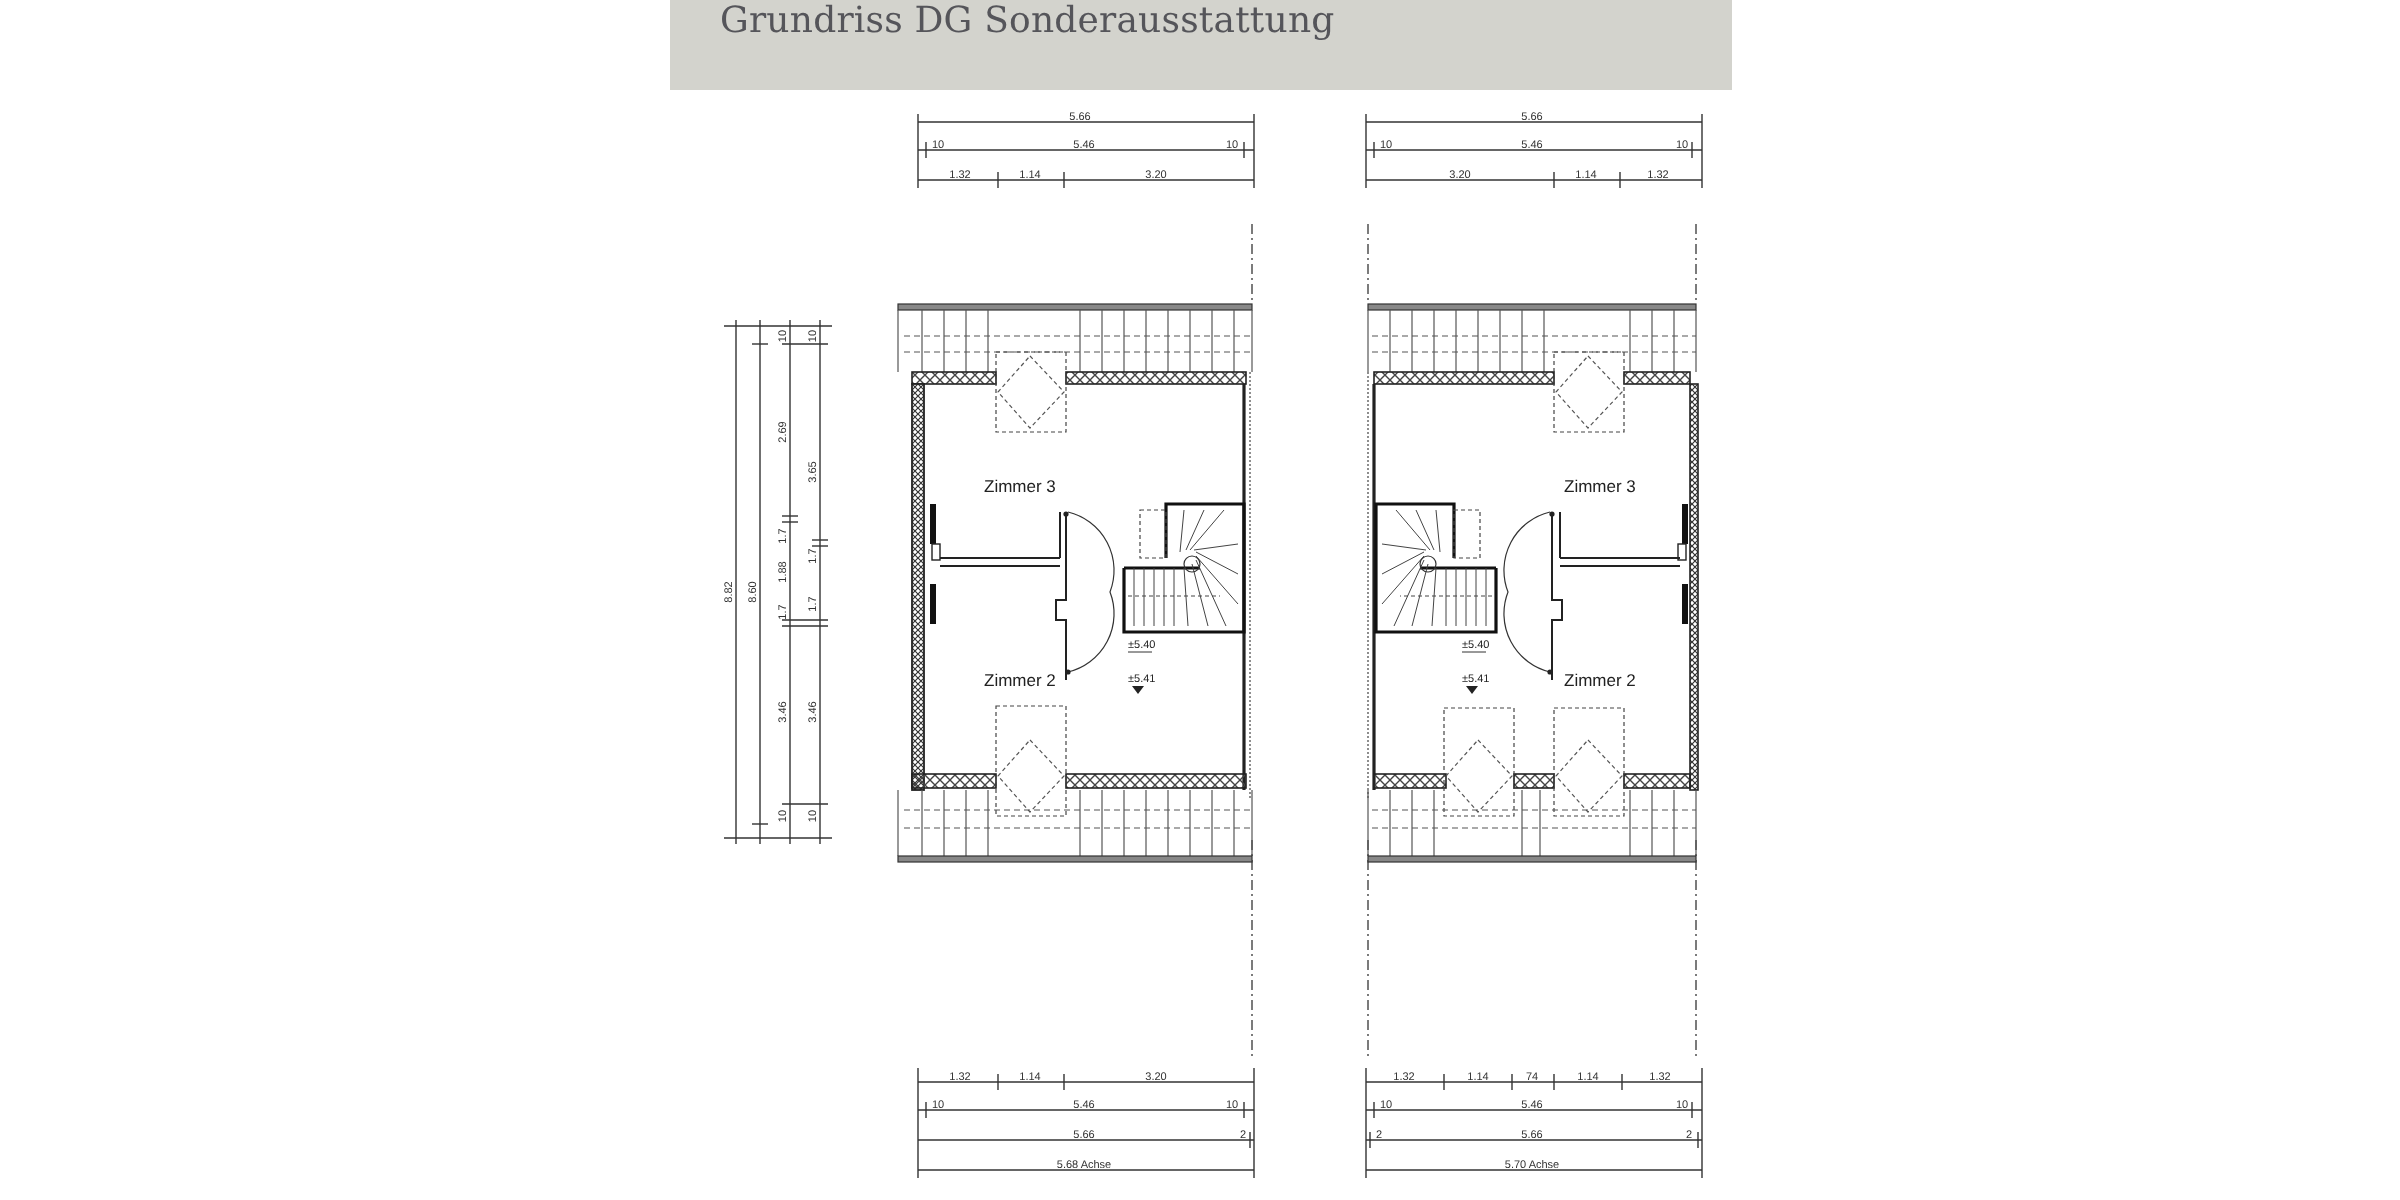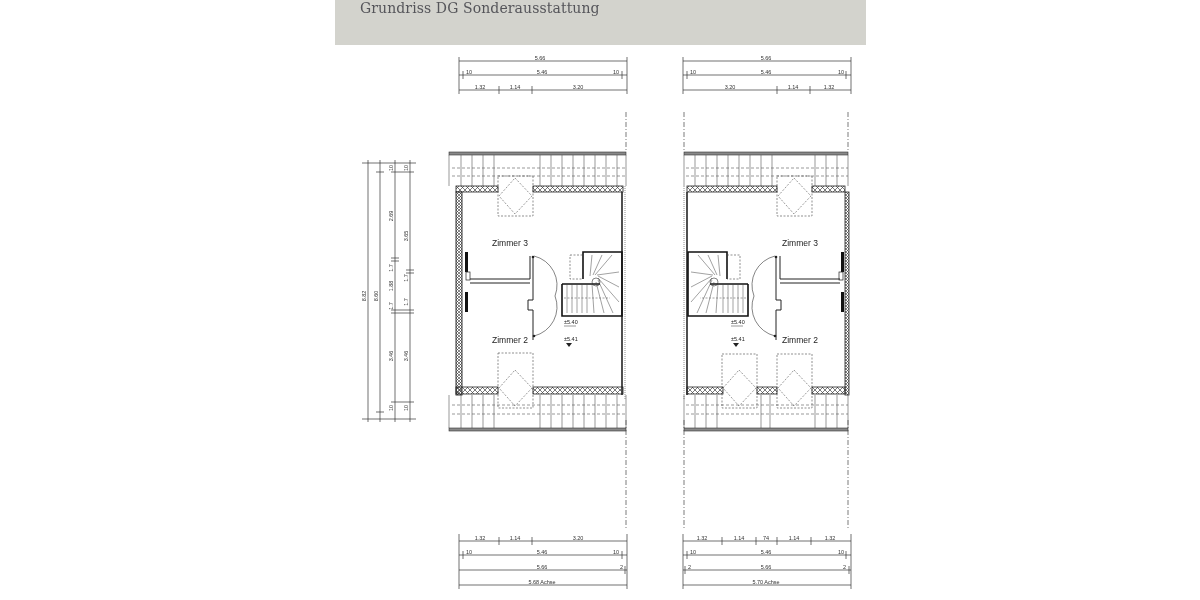--- a/index.html
+++ b/index.html
@@ -1,18 +1,18 @@
 <!DOCTYPE html>
 <html><head>
 <meta charset="utf-8">
 <style>
   html,body{margin:0;padding:0;background:#ffffff;}
   body{width:1200px;height:600px;position:relative;overflow:hidden;font-family:"DejaVu Sans",sans-serif;}
   .header-band{position:absolute;left:335px;top:0;width:531px;height:45px;background:#d3d3cd;}
-  .header-title{position:absolute;left:25px;top:0px;font-family:"DejaVu Serif",serif;font-size:14px;color:#55555a;letter-spacing:0.1px;}
+  .header-title{position:absolute;left:25px;top:0px;font-family:"DejaVu Serif",serif;font-size:18px;color:#55555a;letter-spacing:0.1px;}
   svg{position:absolute;left:0;top:0;}
   .dim{font-family:"Liberation Sans",sans-serif;font-size:5.5px;fill:#333;}
   .room{font-family:"Liberation Sans",sans-serif;font-size:8.5px;fill:#222;}
   .lvl{font-family:"Liberation Sans",sans-serif;font-size:5.5px;fill:#222;}
 </style>
 </head>
 <body>
 
 <div class="header-band">
   <div class="header-title">Grundriss DG Sonderausstattung</div>

